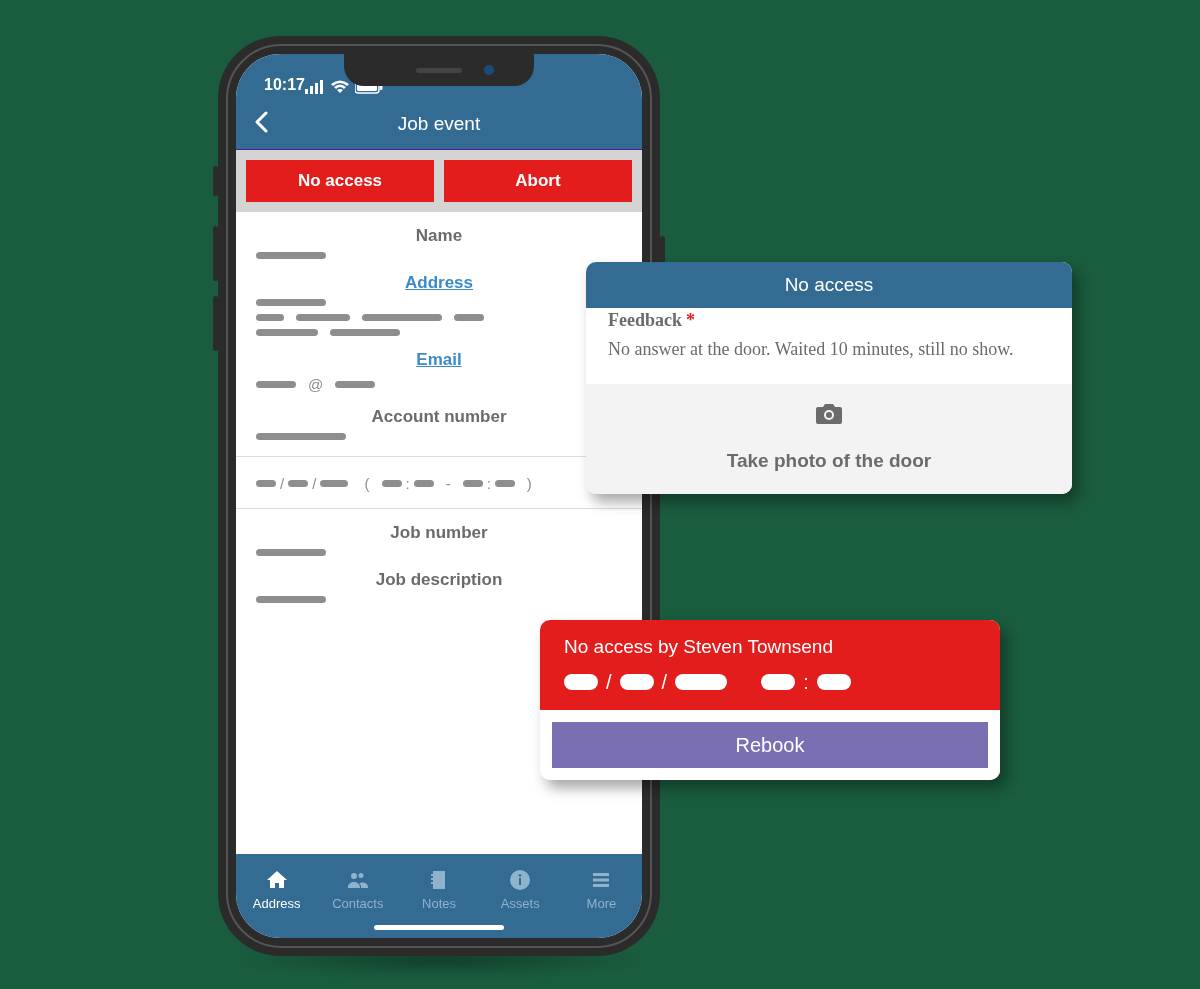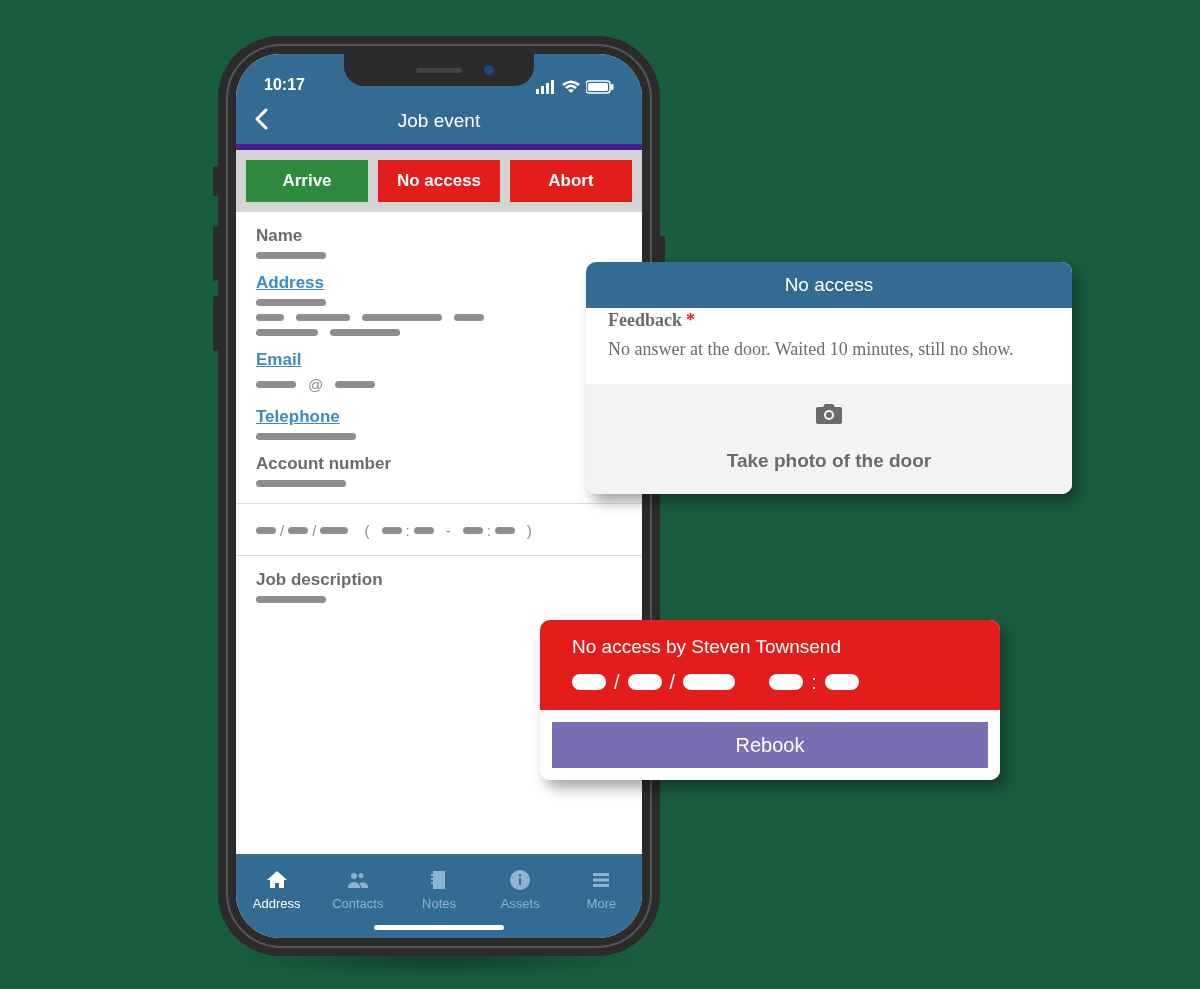--- a/index.html
+++ b/index.html
@@ -80,38 +80,37 @@
   .sb-left2 { left:-5px; top:190px; width:5px; height:55px; }
   .sb-left3 { left:-5px; top:260px; width:5px; height:55px; }
   .sb-right { right:-5px; top:200px; width:5px; height:80px; }
 
   
   .status-bar {
     background: #336b93;
     height: 44px;
     display:flex;
     align-items:flex-end;
-    justify-content:space-between;
     padding: 0 28px 4px 28px;
     color:#fff;
     font-size:16px;
     font-weight:600;
   }
   .status-icons { display:flex; gap:6px; align-items:center; }
   .status-icons svg { display:block; }
 
   
   .nav-header {
     background:#336b93;
     height:52px;
     display:flex;
     align-items:center;
     color:#fff;
     position:relative;
-    border-bottom:6px solid #4c1d95;
+    border-bottom:1px solid #4c1d95;
   }
   .nav-header .back { position:absolute; left:18px; font-size:28px; line-height:1; }
   .nav-header .title { flex:1; text-align:center; font-size:19px; font-weight:400; }
 
   
   .actions-row {
     background:#d4d4d4;
     padding:10px;
     display:flex;
     gap:10px;
@@ -127,20 +126,21 @@
   }
   .btn-arrive   { background:#2e8b3d; }
   .btn-noaccess { background:#e31c1c; }
   .btn-abort    { background:#e31c1c; }
 
   
   .content {
     flex:1;
     background:#fff;
     overflow-y:auto;
+    text-align:center;
   }
   .section {
     padding: 14px 20px 16px 20px;
     border-bottom:1px solid #ddd;
   }
   .section:last-child { border-bottom:none; }
   .field { margin-bottom:14px; }
   .field:last-child { margin-bottom:0; }
   .field-label {
     color:#6b6b6b;
@@ -218,21 +218,21 @@
     padding:18px 10px 22px 10px;
     color:#6b6b6b;
   }
   .card1-photo .ptxt { font-size:19px; font-weight:600; margin-top:20px; }
 
   
   .card2 { left:540px; top:620px; width:460px; }
   .card2-top {
     background:#e31c1c;
     color:#fff;
-    padding:16px 20px 18px 32px;
+    padding:16px 20px 18px 24px;
   }
   .card2-top .line1 { font-size:19px; margin-bottom:14px; }
   .card2-top .pills { display:flex; align-items:center; gap:8px; }
   .pill {
     background:#fff;
     height:16px;
     border-radius:9px;
   }
   .pillgap { color:#fff; font-size:20px; line-height:1; }
   .card2-bottom {
@@ -289,21 +289,20 @@
       <div class="nav-header">
         <span class="back">
           <svg width="14" height="22" viewBox="0 0 14 22">
               <path d="M12 2 L3 11 L12 20" stroke="#fff" stroke-width="3" fill="none" stroke-linecap="round" stroke-linejoin="round"></path>
             </svg>
         </span>
         <span class="title">Job event</span>
       </div>
 
       <div class="actions-row">
-        <button class="btn-arrive">Arrive</button>
         <button class="btn-noaccess">No access</button>
         <button class="btn-abort">Abort</button>
       </div>
 
       <div class="content">
         <div class="section">
           <div class="field">
             <div class="field-label">Name</div>
             <div class="redacted-line">
                 <span class="bar" style="width:70px"></span>
@@ -324,26 +323,20 @@
                 <span class="bar" style="width:62px"></span>
                 <span class="bar" style="width:70px"></span>
               </div>
           </div>
           <div class="field">
             <div class="field-label link"><a href="#">Email</a></div>
             <div class="redacted-line">
                 <span class="bar" style="width:40px"></span>
                 <span class="paren">@</span>
                 <span class="bar" style="width:40px"></span>
-              </div>
-          </div>
-          <div class="field">
-            <div class="field-label link"><a href="#">Telephone</a></div>
-            <div class="redacted-line">
-                <span class="bar" style="width:100px"></span>
               </div>
           </div>
           <div class="field">
             <div class="field-label">Account number</div>
             <div class="redacted-line">
                 <span class="bar" style="width:90px"></span>
               </div>
           </div>
         </div>
 
@@ -362,20 +355,26 @@
                 <span class="paren">-</span>
                 <span class="bar" style="width:20px"></span>
                 <span class="paren" style="margin:0 -8px">:</span>
                 <span class="bar" style="width:20px"></span>
                 <span class="paren">)</span>
             </div>
           </div>
         </div>
 
         <div class="section">
+          <div class="field">
+            <div class="field-label">Job number</div>
+            <div class="redacted-line">
+                <span class="bar" style="width:70px"></span>
+              </div>
+          </div>
           <div class="field">
             <div class="field-label">Job description</div>
             <div class="redacted-line">
                 <span class="bar" style="width:70px"></span>
               </div>
           </div>
         </div>
       </div>
 
       <div class="tabbar">

